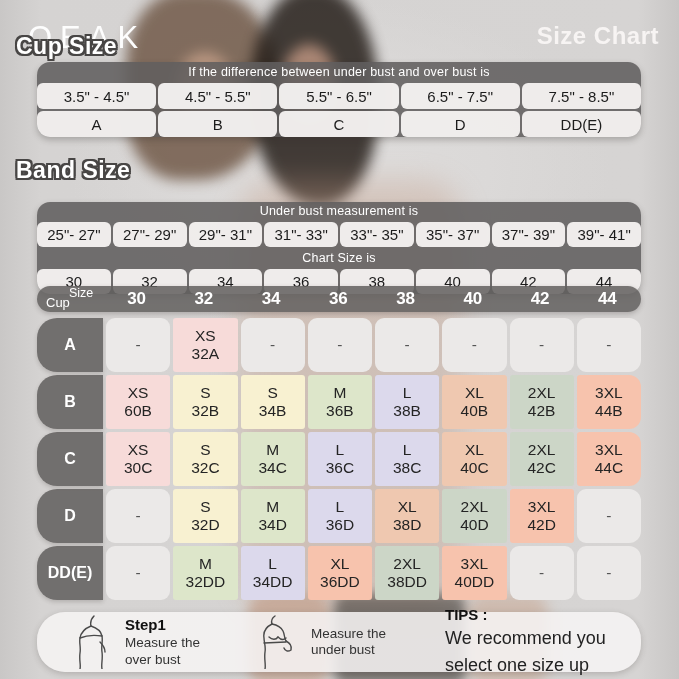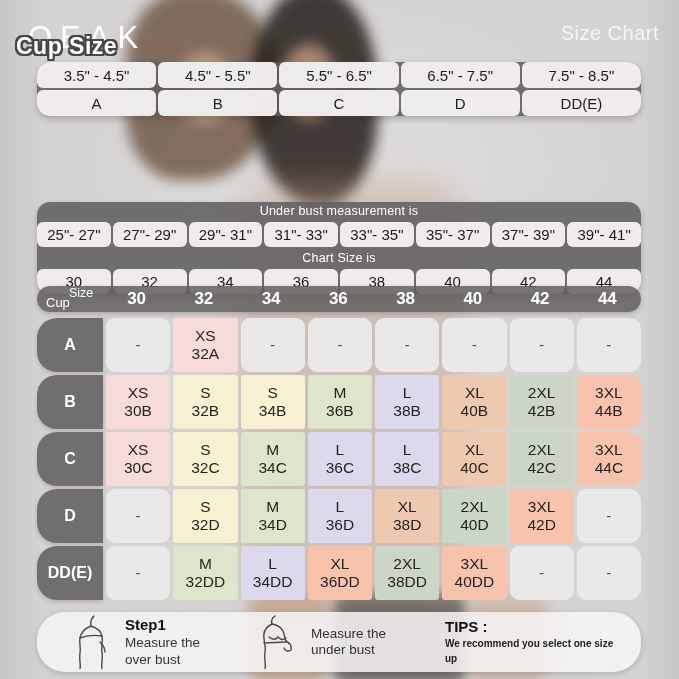--- a/index.html
+++ b/index.html
@@ -25,21 +25,21 @@
   .leg-left{left:248px; top:594px; width:82px; height:90px; background:#c09780;
     border-radius:18px; filter:blur(6px); opacity:.6;}
   .skirt{left:334px; top:594px; width:132px; height:90px; background:#3c352f;
     border-radius:12px; filter:blur(6px); opacity:.6;}
   .leg-right{left:468px; top:594px; width:80px; height:90px; background:#c5a089;
     border-radius:18px; filter:blur(7px); opacity:.5;}
   
   .logo{position:absolute; left:28px; top:20px; z-index:2; color:#fdfdfd;
     font-size:31px; font-weight:400; letter-spacing:8px;}
   .page-title{position:absolute; right:20px; top:22px; z-index:2; color:#f7f4f3;
-    font-size:20px; font-weight:400; letter-spacing:.5px;}
+    font-size:24px; font-weight:700; letter-spacing:.5px;}
   
   .section-heading{position:absolute; left:16px; width:626px; text-align:left; z-index:2;
     font-size:23px; font-weight:800; color:#ffffff; letter-spacing:.5px;
     text-shadow:-2px -2px 0 #484645, 2px -2px 0 #484645, -2px 2px 0 #484645, 2px 2px 0 #484645,
                 -2px 0 0 #484645, 2px 0 0 #484645, 0 -2px 0 #484645, 0 2px 0 #484645;}
   #cup-heading{top:33px;}
   #band-heading{top:157px;}
   
   .block{position:absolute; left:37px; width:604px; z-index:1;
     background:rgba(97,95,94,.88); border-radius:13px; overflow:hidden;
@@ -78,21 +78,21 @@
     background:rgba(247,245,244,.85); border-radius:28px; box-shadow:0 2px 6px rgba(50,45,42,.22);
     display:flex; align-items:center;}
   .fig{flex:0 0 auto; margin-left:30px;}
   .fig svg{display:block;}
   .fig path{fill:none; stroke:#4a4a4a; stroke-width:1.4; stroke-linecap:round;}
   .step-block{margin-left:12px; width:112px;}
   .step-title{font-size:15px; font-weight:700; color:#111; margin-bottom:2px;}
   .step-line{font-size:13.5px; color:#333; line-height:1.2;}
   .tips-block{margin-left:22px; flex:1; padding-right:22px;}
   .tips-title{font-size:15px; font-weight:700; color:#111; margin-bottom:2px;}
-  .tips-line{font-size:10px; color:#222; line-height:1.45;font-weight:bold;}
+  .tips-line{font-size:18px; color:#222; line-height:1.45;}
 </style>
 </head>
 <body>
 
 <div class="canvas">
 
   <div class="decor bg-ellipse"></div>
   <div class="decor hair-left"></div>
   <div class="decor hair-right"></div>
   <div class="decor face-left"></div>
@@ -100,36 +100,38 @@
   <div class="decor torso"></div>
   <div class="decor leg-left"></div>
   <div class="decor skirt"></div>
   <div class="decor leg-right"></div>
 
   <div class="logo">OEAK</div>
   <div class="page-title">Size Chart</div>
 
   <div class="section-heading" id="cup-heading">Cup Size</div>
   <div class="block" id="cup-block">
+    <div class="bar h19">If the  difference between under bust and over bust is</div>
     <div class="vrow c5">
         <div class="vcell">3.5" - 4.5"</div>
         <div class="vcell">4.5" - 5.5"</div>
         <div class="vcell">5.5" - 6.5"</div>
         <div class="vcell">6.5" - 7.5"</div>
         <div class="vcell">7.5" - 8.5"</div>
       </div>
     <div class="vrow c5">
         <div class="vcell">A</div>
         <div class="vcell">B</div>
         <div class="vcell">C</div>
         <div class="vcell">D</div>
         <div class="vcell">DD(E)</div>
       </div>
   </div>
 
+  <div class="section-heading" id="band-heading">Band Size</div>
   <div class="block" id="band-block">
     <div class="bar h18">Under bust measurement is</div>
     <div class="vrow c8">
         <div class="vcell">25"- 27"</div>
         <div class="vcell">27"- 29"</div>
         <div class="vcell">29"- 31"</div>
         <div class="vcell">31"- 33"</div>
         <div class="vcell">33"- 35"</div>
         <div class="vcell">35"- 37"</div>
         <div class="vcell">37"- 39"</div>
@@ -190,21 +192,21 @@
             <div class="dash">-</div>
           </div>
           <div class="mx-cell empty last" style="background: rgb(235, 233, 232);">
             <div class="dash">-</div>
           </div>
         </div>
         <div class="mx-row">
           <div class="mx-label">B</div>
           <div class="mx-cell" style="background: rgb(247, 219, 217);">
             <div class="sz">XS</div>
-            <div class="bd">30B</div>
+            <div class="bd">60B</div>
           </div>
           <div class="mx-cell" style="background: rgb(248, 241, 209);">
             <div class="sz">S</div>
             <div class="bd">32B</div>
           </div>
           <div class="mx-cell" style="background: rgb(248, 241, 209);">
             <div class="sz">S</div>
             <div class="bd">34B</div>
           </div>
           <div class="mx-cell" style="background: rgb(221, 230, 202);">

